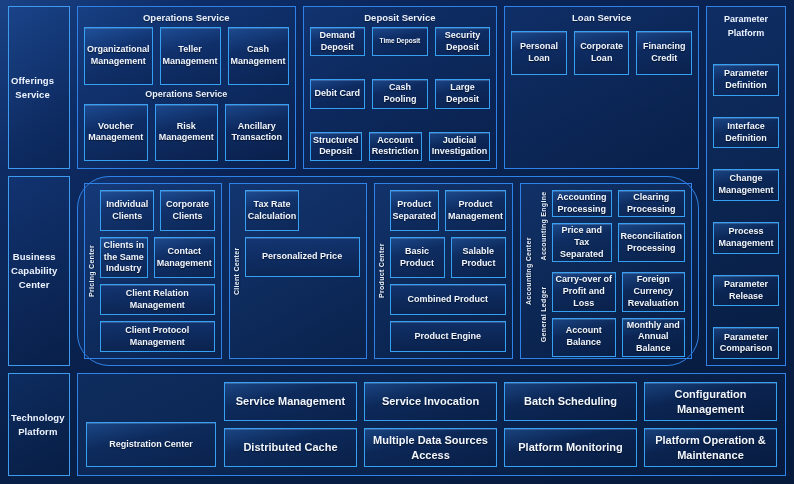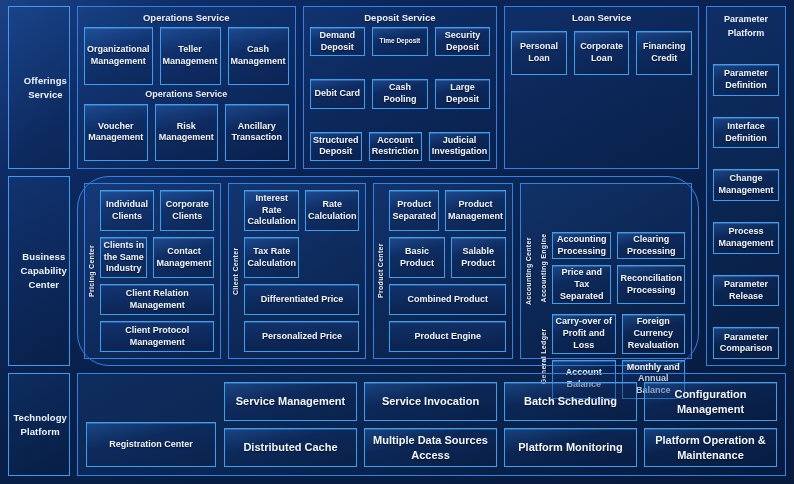--- a/index.html
+++ b/index.html
@@ -23,21 +23,21 @@
   
   .frame{
     border:1px solid #2f83e8;
     background:linear-gradient(150deg, rgba(40,95,180,.18), rgba(8,30,70,.22));
     position:relative;
   }
 
   .sidelabel{
     border:1px solid #3d9bf0;
     background:linear-gradient(150deg, rgba(30,80,160,.22), rgba(8,28,66,.30));
-    display:flex; align-items:center; justify-content:flex-end; text-align:center;
+    display:flex; align-items:center; justify-content:flex-start; text-align:center;
     font-size:9.5px; font-weight:bold; line-height:1.45;
     letter-spacing:.1px;
     flex:0 0 62px;
     padding:2px;
   }
 
   
   .box{
     border:1px solid #36a0f2;
     background:linear-gradient(168deg, rgba(46,110,195,.42) 0%, rgba(16,48,108,.30) 38%, rgba(8,27,64,.34) 100%);
@@ -103,21 +103,21 @@
   #row2{ display:flex; gap:7px; height:190px; }
   #row2 .bcc{ flex:1; display:flex; gap:7px; padding:6px;border-radius:32px; }
   .ctrgroup{ display:flex; }
   .ctrbody{ flex:1; display:flex; flex-direction:column; gap:6px; padding:6px 6px 6px 2px; }
   .ctrbody .g2{ display:grid; grid-template-columns:1fr 1fr; gap:6px; }
   .ctrbody .g2 .box{ height:41px; }
   .ctrbody .wide{ height:40px; }
 
   
   #acct{ display:flex; flex:0 0 172px; }
-  #acctInner{ flex:1; display:flex; flex-direction:column; gap:10px; padding:6px 6px 6px 1px;margin-top:42px; }
+  #acctInner{ flex:1; display:flex; flex-direction:column; gap:10px; padding:6px 6px 6px 1px; }
   .acctsec{ display:flex; flex:1; gap:2px; }
   .acctgrid{ flex:1; display:grid; grid-template-columns:1fr 1fr; gap:6px; }
 
   
   #row3{ display:flex; gap:7px; flex:1; }
   #techFrame{ flex:1; display:flex; gap:8px; padding:8px; align-items:stretch; }
   #regBox{ flex:0 0 130px;margin-top:40px; }
   #techGrid{ flex:1; display:grid; grid-template-columns:repeat(4,1fr); grid-template-rows:1fr 1fr; gap:7px; }
   #techGrid .box{ font-size:11px; }
 </style>
@@ -206,27 +206,22 @@
                 </div>
                 <div class="box wide flat">Client Relation Management</div>
                 <div class="box wide flat">Client Protocol Management</div>
               </div>
             </div>
 
             <div class="frame ctrgroup" style="flex:1">
               <div class="vlabel">Client Center</div>
               <div class="ctrbody">
                 <div class="g2">
-                  <div class="box">Interest Rate Calculation</div>
-                  <div class="box">Rate Calculation</div>
-                </div>
-                <div class="g2">
                   <div class="box">Tax Rate Calculation</div>
                 </div>
-                <div class="box wide flat">Differentiated Price</div>
                 <div class="box wide flat">Personalized Price</div>
               </div>
             </div>
 
             <div class="frame ctrgroup" style="flex:1">
               <div class="vlabel">Product Center</div>
               <div class="ctrbody">
                 <div class="g2">
                   <div class="box">Product Separated</div>
                   <div class="box">Product Management</div>

